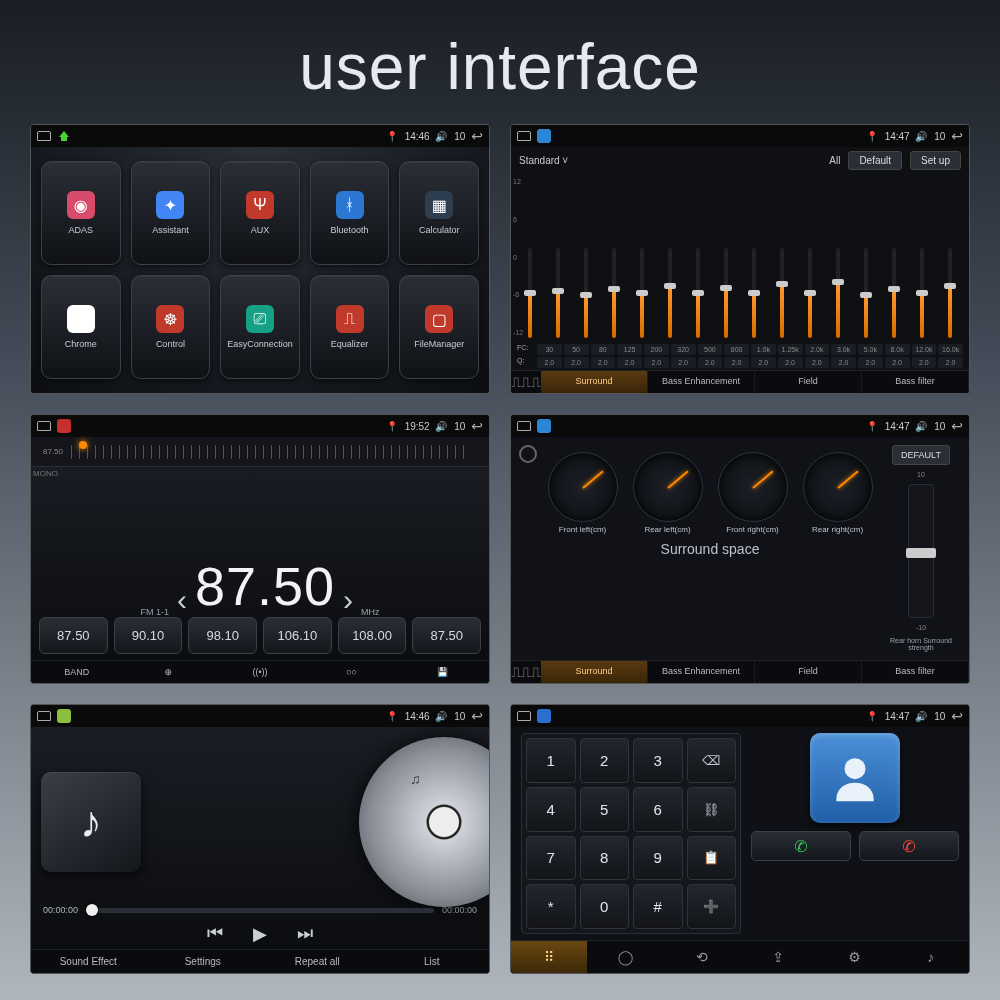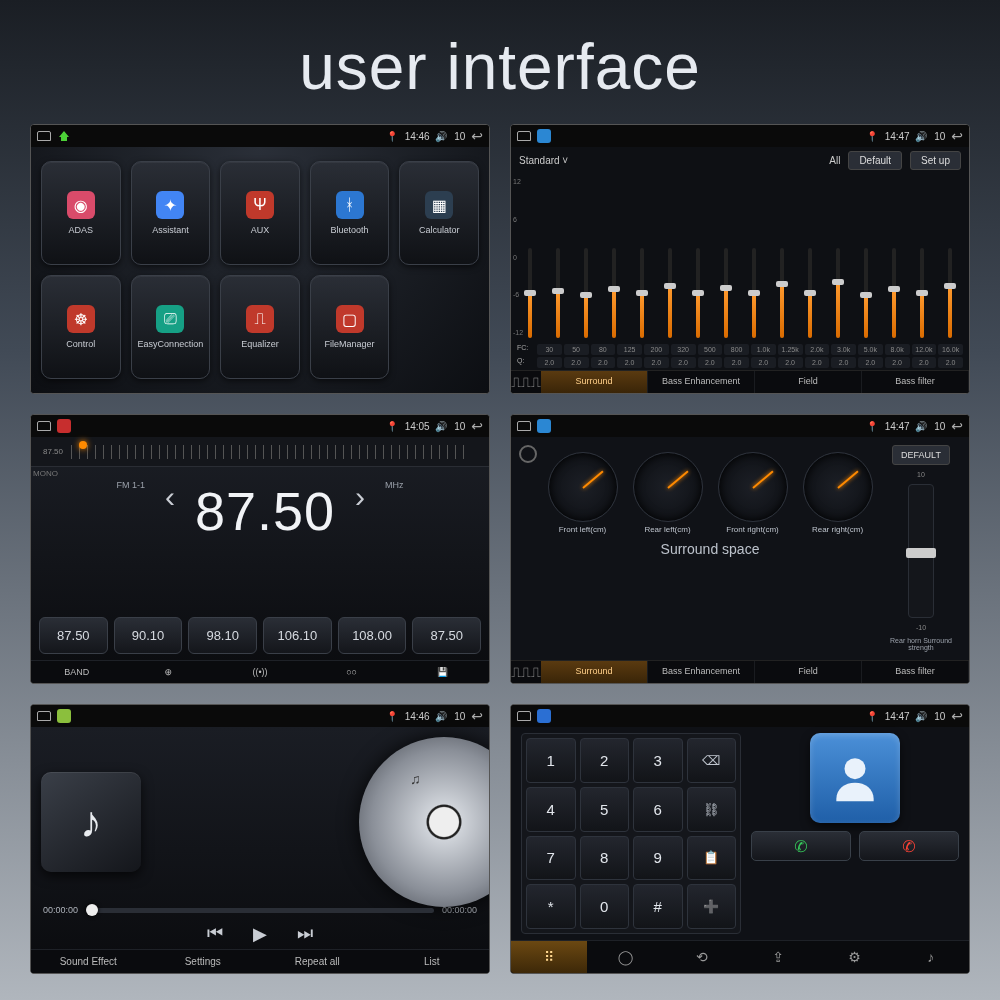--- a/index.html
+++ b/index.html
@@ -37,21 +37,21 @@
   .eq-cell { flex:1; background:#1a1d23; text-align:center; padding:2px 0; border-radius:2px; }
   .eq-tabs { display:flex; background:#0a0b0e; border-top:1px solid #222; }
   .eq-tab { flex:1; text-align:center; color:#bbb; font-size:9px; padding:6px 2px; border-right:1px solid #1a1c20; line-height:1.1; }
   .eq-tab.active { background:linear-gradient(180deg,#5a3a10,#3a2508); color:#ffcf8a; }
   .eq-tab-ico { width:30px; display:flex; align-items:center; justify-content:center; color:#999; font-size:14px; }
   
   .radio { flex:1; background:linear-gradient(180deg,#1b1e25,#0a0b0e); display:flex; flex-direction:column;border-radius:13px; }
   .dial { height:30px; background:#14161b; border-bottom:1px solid #2a2d34; display:flex; align-items:center; padding:0 12px; color:#888; font-size:8px; position:relative; }
   .dial-marker { position:absolute; left:48px; top:4px; width:8px; height:8px; background:#ff8a00; border-radius:50%; box-shadow:0 0 6px #ff8a00; }
   .dial-ticks { flex:1; height:14px; background:repeating-linear-gradient(90deg,#555 0 1px,transparent 1px 8px); margin:0 8px; }
-  .radio-main { flex:1; display:flex; align-items:flex-start; justify-content:center; gap:20px; color:#f1f3f6; }
+  .radio-main { flex:1; display:flex; align-items:flex-end; justify-content:center; gap:8px; color:#f1f3f6; }
   .chev { font-size:30px; color:#c9cdd4; cursor:pointer; }
   .freq { font-size:54px; font-weight:300; letter-spacing:1px; }
   .freq-side { font-size:9px; color:#9aa0aa; }
   .presets { display:flex; gap:6px; padding:0 8px 6px; }
   .preset { flex:1; background:linear-gradient(180deg,#2a2e36,#14161b); border:1px solid #3a3f48; border-radius:6px; text-align:center; padding:10px 0; color:#d6dae0; font-size:13px; }
   .radio-bottom { display:flex; background:#0a0b0e; border-top:1px solid #1e2127; }
   .rb-btn { flex:1; text-align:center; padding:6px 0; color:#bbb; font-size:9px; display:flex; align-items:center; justify-content:center; }
   
   .surr { flex:1; background:#101217; display:flex; flex-direction:column; }
   .surr-body { flex:1; display:flex; padding:8px; gap:8px; }
@@ -137,20 +137,24 @@
         </div>
         <div class="app">
           <div class="app-ico" style="background:#2c77d1">ᚼ</div>
           <div class="app-label">Bluetooth</div>
         </div>
         <div class="app">
           <div class="app-ico" style="background:#2c3e50">▦</div>
           <div class="app-label">Calculator</div>
         </div>
         <div class="app">
+          <div class="app-ico" style="background:#fff">◐</div>
+          <div class="app-label">Chrome</div>
+        </div>
+        <div class="app">
           <div class="app-ico" style="background:#c0392b">☸</div>
           <div class="app-label">Control</div>
         </div>
         <div class="app">
           <div class="app-ico" style="background:#16a085">⎚</div>
           <div class="app-label">EasyConnection</div>
         </div>
         <div class="app">
           <div class="app-ico" style="background:#c0392b">⎍</div>
           <div class="app-label">Equalizer</div>
@@ -344,21 +348,21 @@
   <div class="screen">
     <div class="statusbar">
       <div class="sb-left">
         <span class="sb-ico">
             <span class="home-outline"></span>
           </span>
         <span class="sb-ico" style="background:#c72e2e;border-radius:3px;"></span>
       </div>
       <div class="sb-right">
         <span>📍</span>
-        <span>14:05</span>
+        <span>19:52</span>
         <span>🔊</span>
         <span>10</span>
         <span class="back-arrow">↩</span>
       </div>
     </div>
     <div class="radio">
       <div class="dial">
         <span>87.50</span>
         <div class="dial-marker"></div>
         <div class="dial-ticks"></div>

